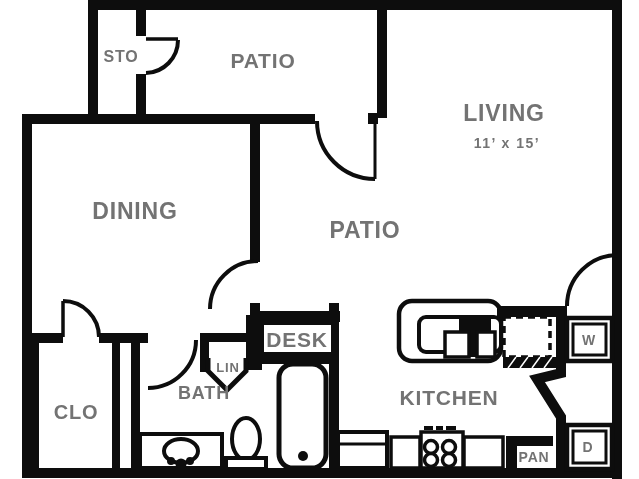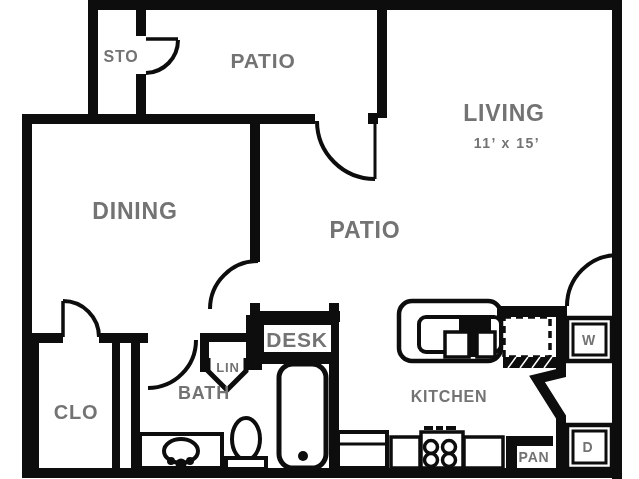--- a/index.html
+++ b/index.html
@@ -152,21 +152,21 @@
   <div class="lbl small" style="left:121px;top:57px;font-size:16px;">STO</div>
   <div class="lbl" style="left:263px;top:60px;font-size:21px;">PATIO</div>
 
   <div class="lbl room" style="left:504px;top:113px;">LIVING</div>
   <div class="lbl dims" style="left:507px;top:143px;">11’ x 15’</div>
 
   <div class="lbl room" style="left:135px;top:211px;">DINING</div>
 
   <div class="lbl room" style="left:365px;top:230px;">PATIO</div>
 
-  <div class="lbl" style="left:449px;top:397px;font-size:16px;">KITCHEN</div>
+  <div class="lbl" style="left:449px;top:397px;font-size:21px;">KITCHEN</div>
 
   <div class="lbl small" style="left:76px;top:412px;">CLO</div>
   <div class="lbl small" style="left:204px;top:393px;font-size:18px;">BATH</div>
 
   <div class="lbl tiny" style="left:228px;top:355px;font-size:13px;margin-top:12px;">LIN</div>
   <div class="lbl tiny" style="left:297px;top:339px;font-size:21px;">DESK</div>
   <div class="lbl tiny" style="left:534px;top:457px;">PAN</div>
   <div class="lbl tiny" style="left:589px;top:340px;">W</div>
   <div class="lbl tiny" style="left:588px;top:447px;">D</div>
 </div>

